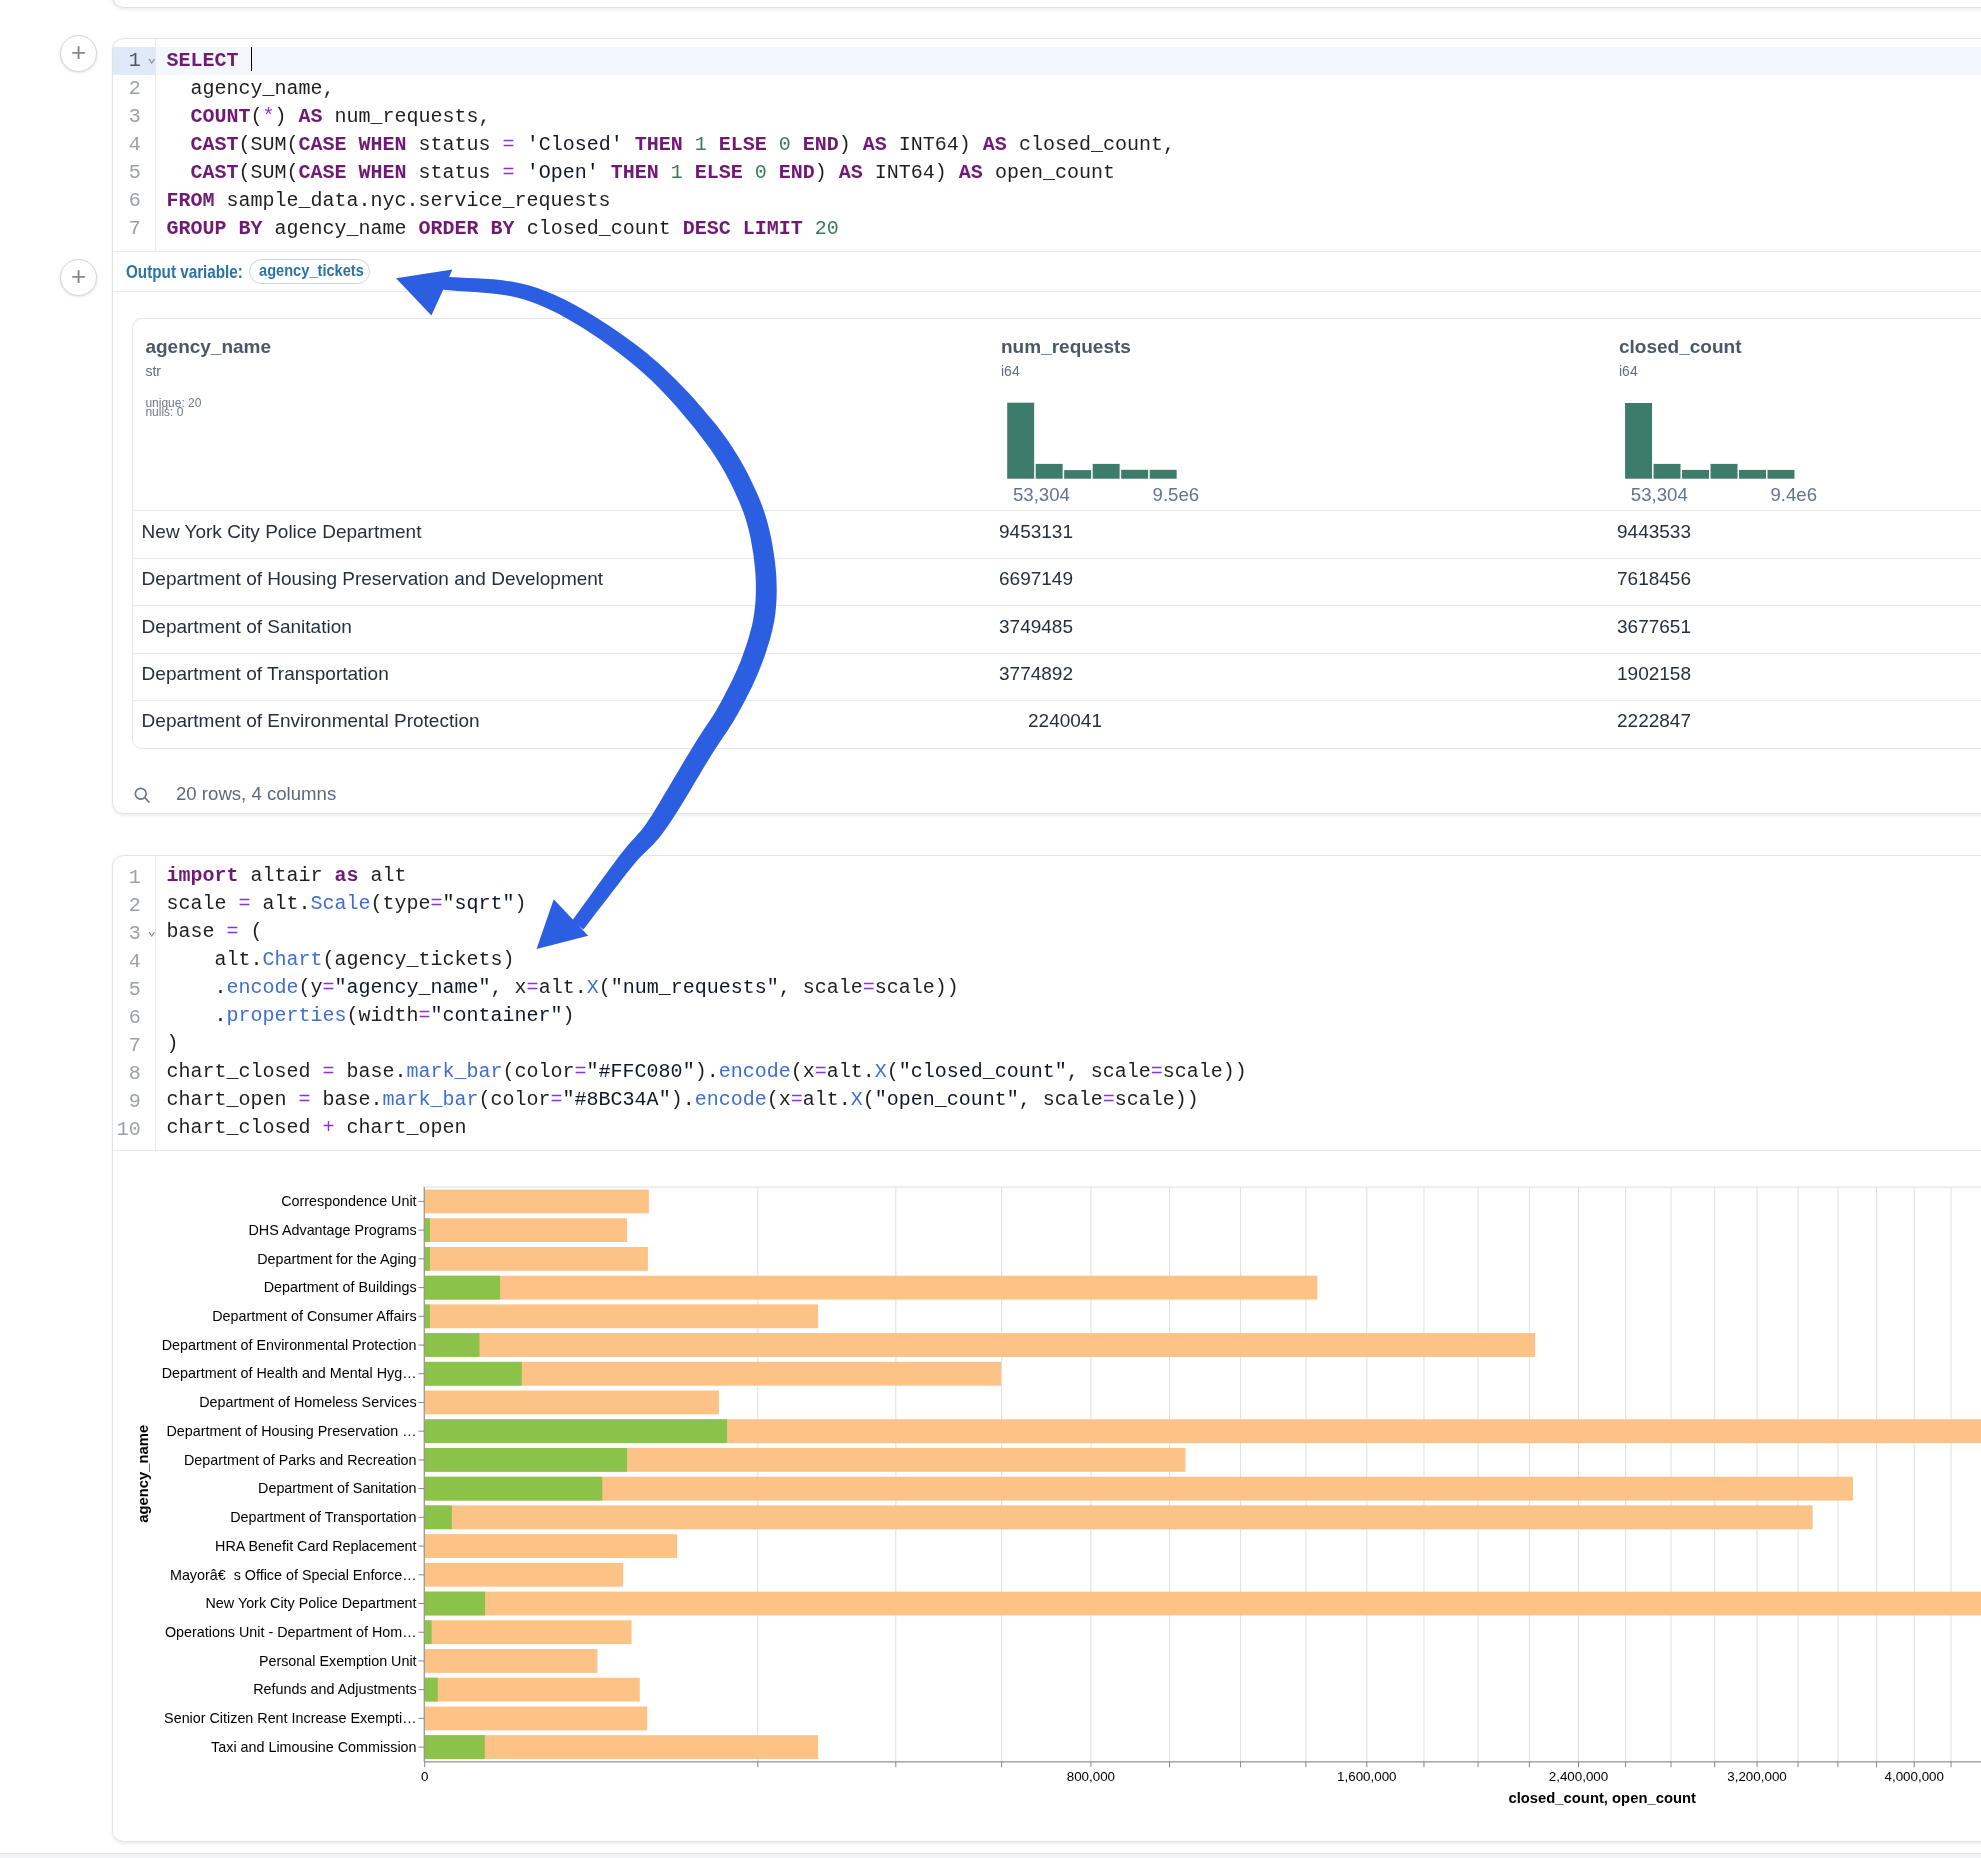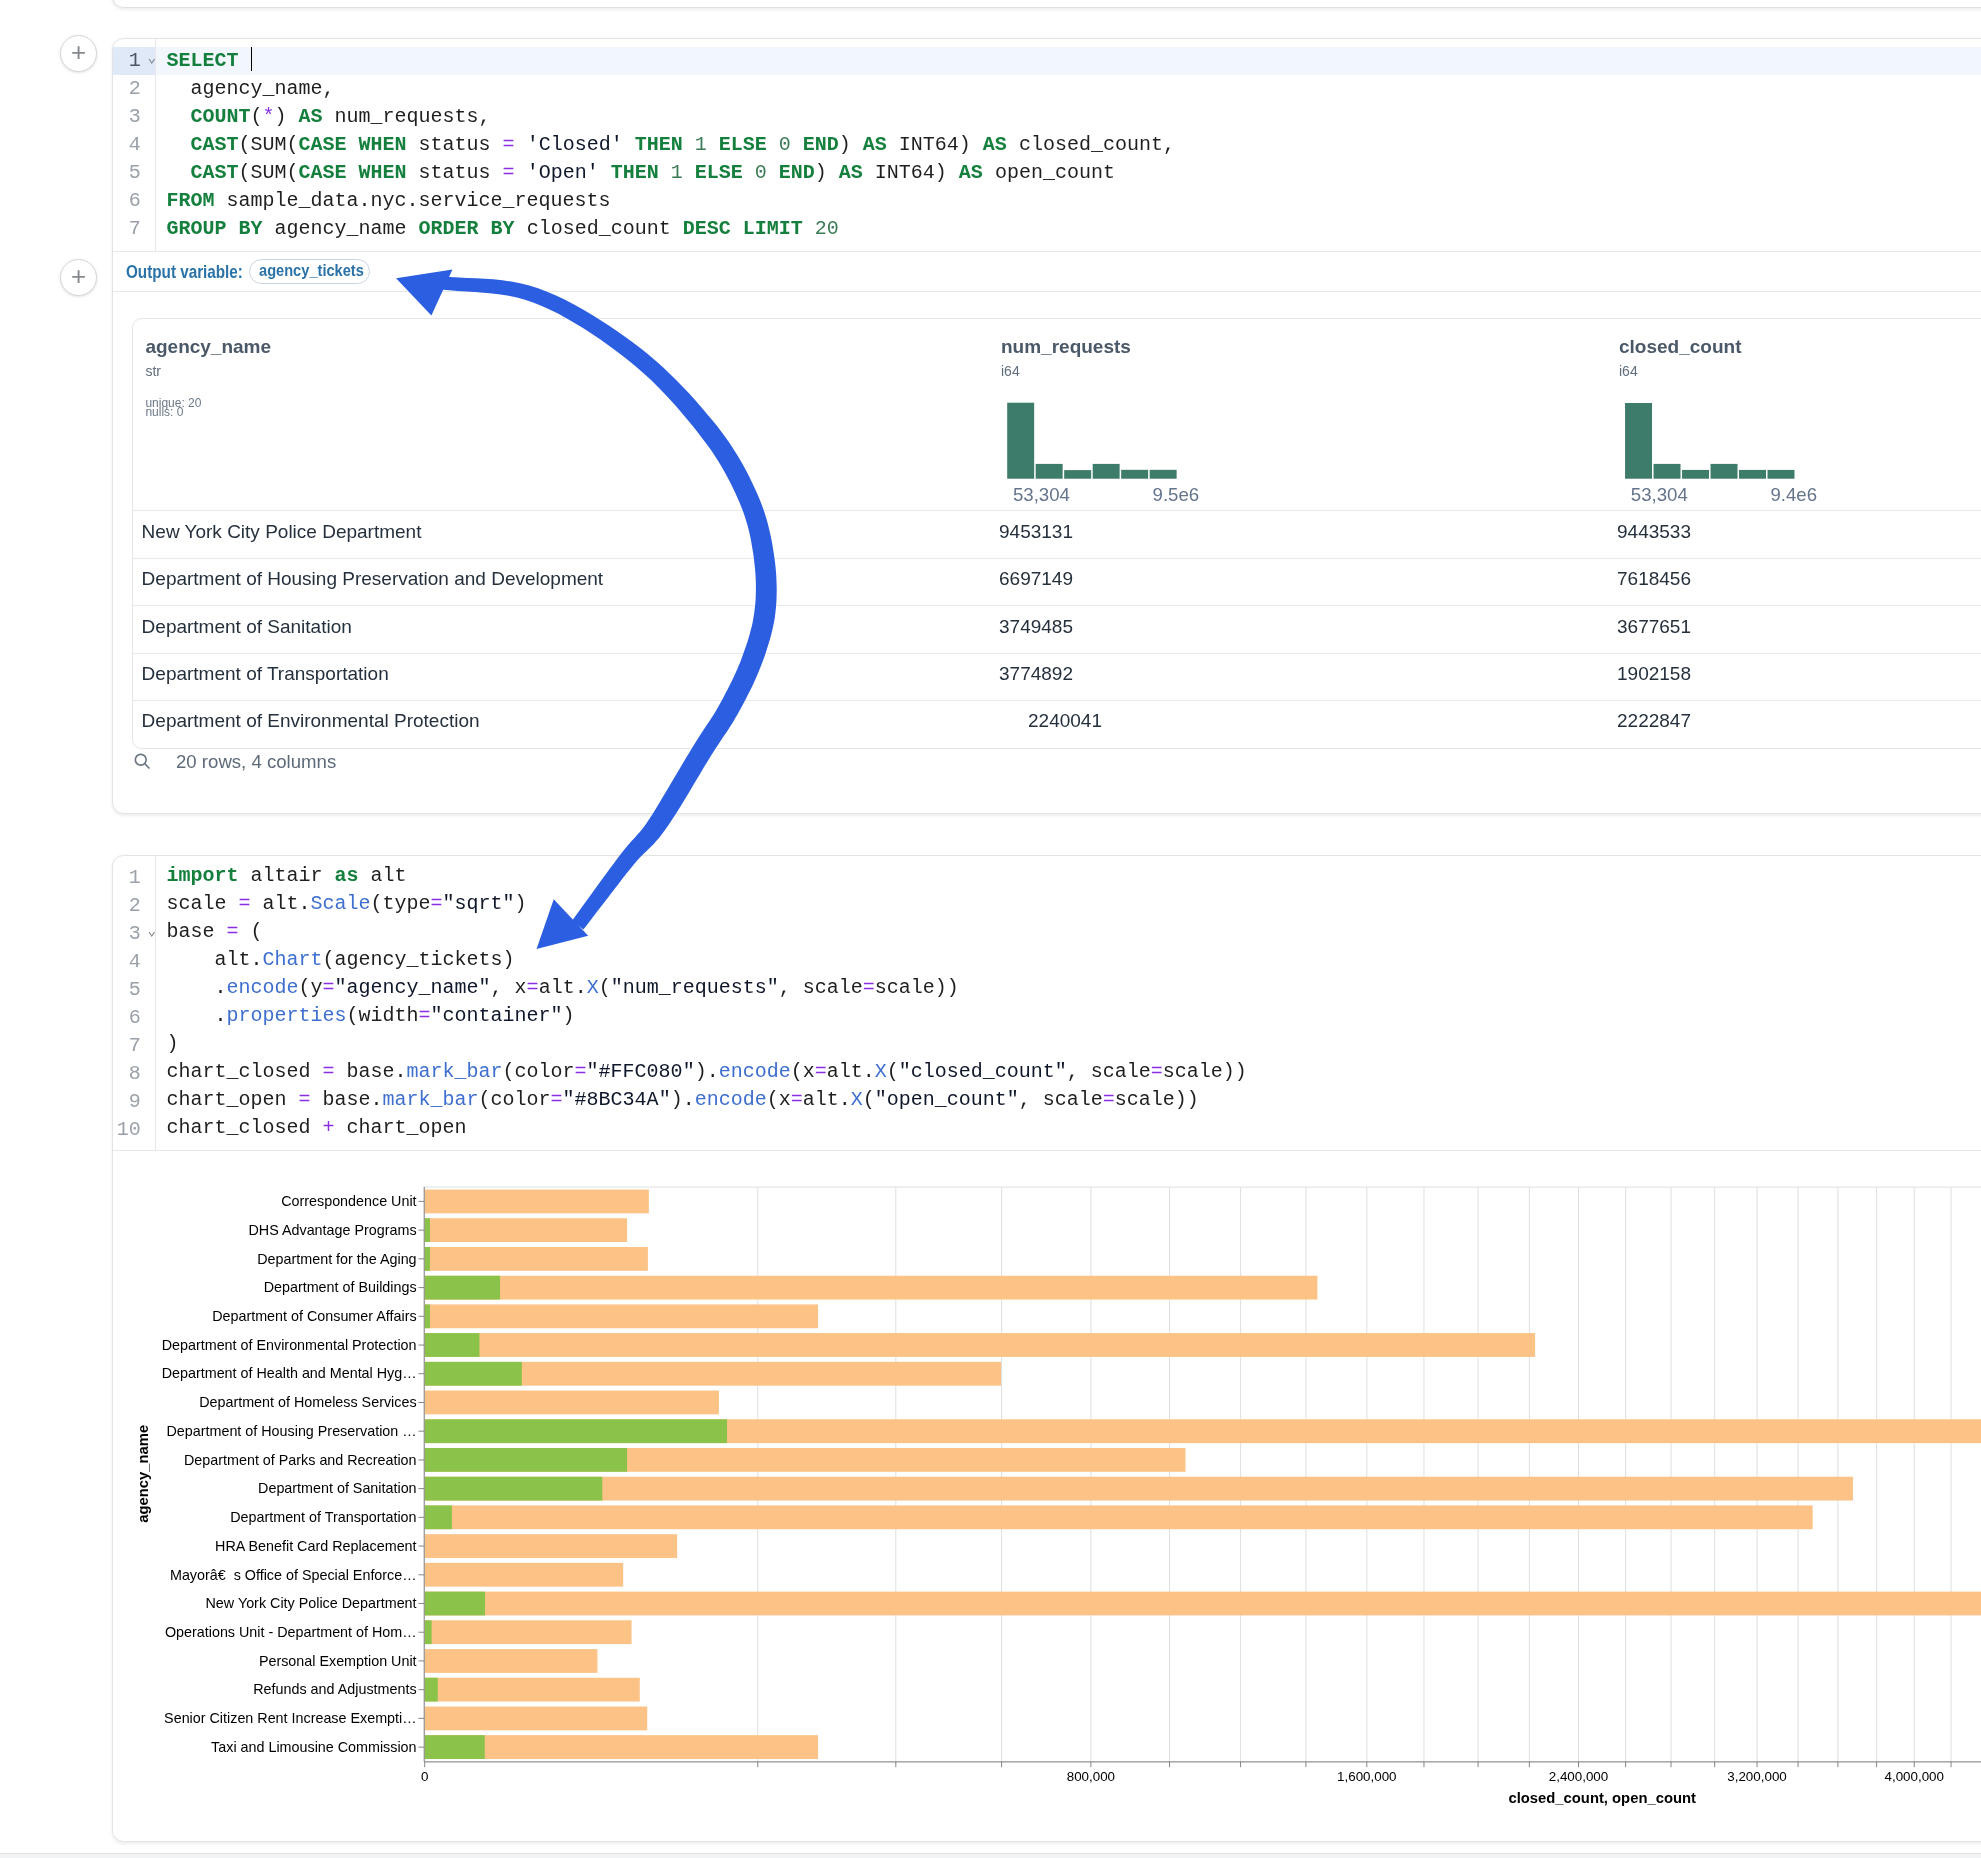--- a/index.html
+++ b/index.html
@@ -16,21 +16,21 @@
   line-height:28px; padding:8px 0 7.6px 0; border-bottom:1px solid #e7e7e7;
   white-space:pre; color:#1f1f1f; }
 .gut { position:absolute; left:0; top:0; bottom:0; width:43px; border-right:1px solid #e7e7e7; }
 .gut { padding-top:8px; }
 .gl { height:28px; text-align:right; padding-right:14.3px; color:#9ba1aa; position:relative; }
 .gl.act { background:#dfe9f7; color:#4e5560; }
 .chev { position:absolute; right:-1px; top:-2.9px; width:13.4px; color:#7a818b; font-size:14.3px; }
 .code { margin-left:43px; }
 .cl { height:28px; padding-left:10.5px; }
 .cl.act { background:#f2f7fd; }
-b.k { color:#15803d; font-weight:bold; }
+b.k { color:#701a75; font-weight:bold; }
 .o { color:#8b2fe3; }
 .s { color:#0f172a; }
 .n { color:#3a7a56; }
 .f { color:#3e6fd0; }
 .v { color:#8b2fe3; }
 .cursor { display:inline-block; width:1.5px; height:24px; background:#000;
   vertical-align:-4.8px; }
 .outvar { position:relative; height:40px; border-bottom:1px solid #e7e7e7; }
 .ovlab { position:absolute; left:13.4px; top:9.6px; color:#2a73a8; font-weight:bold;
   font-size:18.6px; transform:scaleX(.82); transform-origin:0 0; }
@@ -42,21 +42,21 @@
   transform-origin:0 0; }
 .tbl { position:absolute; left:19px; right:19px; top:279px; height:431px;
   border:1px solid #e3e5e8; border-radius:9.6px; }
 .th { position:absolute; font-weight:bold; font-size:19px; color:#4a5868; }
 .tt { position:absolute; font-size:14px; color:#5f6d7d; }
 .tu { position:absolute; font-size:12px; color:#6b7888; }
 .histsvg { position:absolute; left:0; top:0; }
 .tr1 { position:absolute; left:0; right:0; border-top:1px solid #e7e9ec; }
 .td { position:absolute; font-size:19px; color:#25303d; }
 .foot { position:absolute; left:19px; top:712px; height:54px; display:flex;
-  align-items:flex-start; }
+  align-items:flex-end; }
 .foottext { font-size:18.6px; color:#5d6a79; margin-left:24px; }
 .chart, .arrow { position:absolute; left:0; top:0; }
 .arrow { z-index:50; pointer-events:none; }
 .bstrip { position:absolute; left:0; right:0; top:1853px; height:5.7px;
   background:#f2f3f5; border-top:1px solid #e0e0e0; }
 </style></head>
 <body>
 <div class="prev"></div>
 <div class="plus" style="top:35px">+</div>
 <div class="plus" style="top:259px">+</div>

